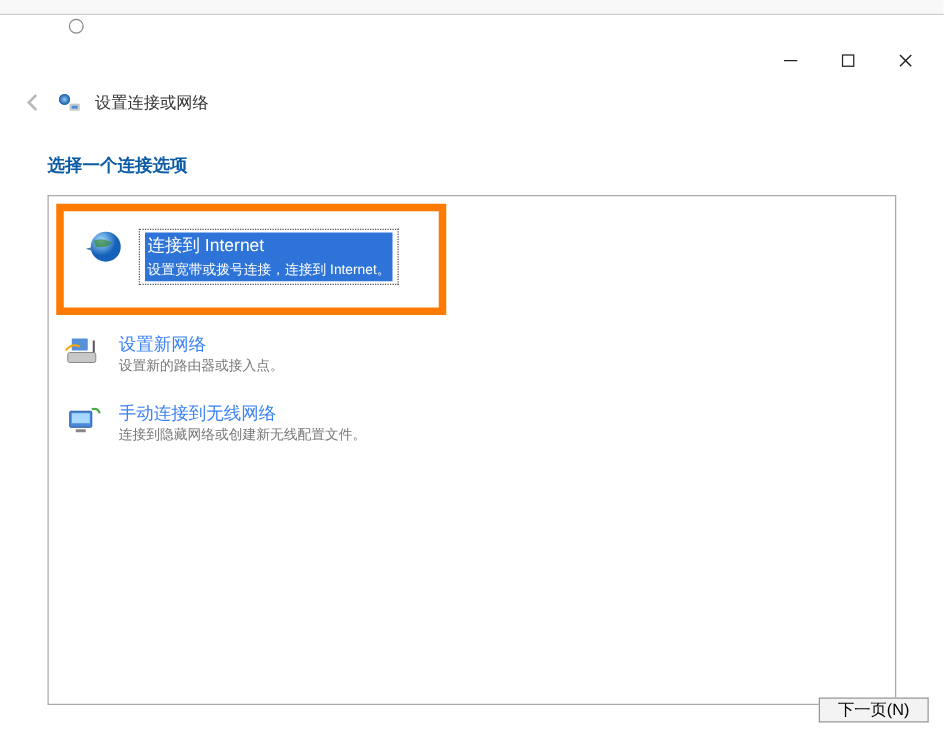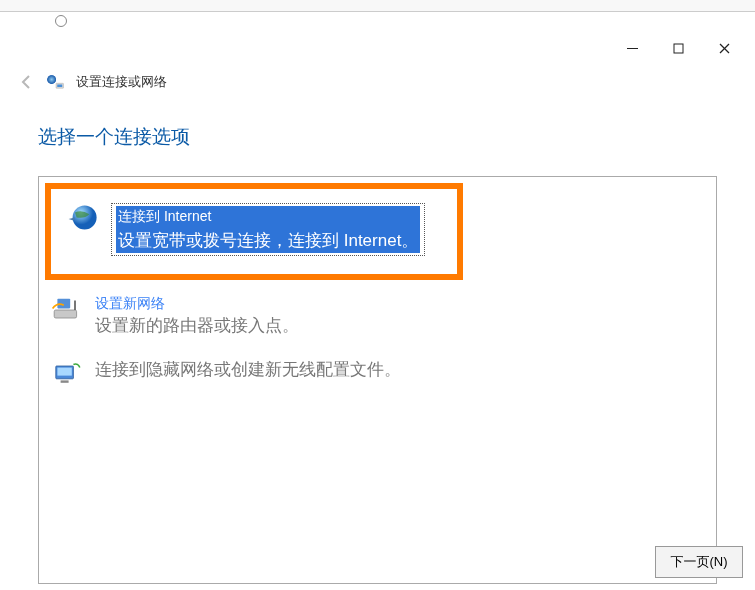--- a/index.html
+++ b/index.html
@@ -12,39 +12,39 @@
     .titlebar { height: 36px; display: flex; align-items: center; justify-content: flex-end; padding-right: 8px; gap: 0; }
     .tbtn { width: 46px; height: 32px; display:flex; align-items:center; justify-content:center; color:#222; }
     .tbtn svg { width:11px; height:11px; }
 
     .wizard-header { display:flex; align-items:center; gap:10px; padding: 6px 18px 0 18px; }
     .back-arrow { width:18px; height:18px; display:flex; align-items:center; justify-content:center; color:#999; }
     .hdr-icon { width:20px; height:20px; }
     .hdr-title { font-size:13px; color:#333; }
 
     .main { padding: 32px 38px 0 38px; }
-    .heading { font-size:19px; color:#0b5aa6; font-weight:400; margin-bottom: 26px; }
+    .heading { font-size:14px; color:#0b5aa6; font-weight:700; margin-bottom: 14px; }
 
     .list-box { border:1px solid #aaa; background:#fff; height:408px; padding: 0; position:relative; }
 
     .opt { display:flex; align-items:flex-start; gap:12px; padding:10px 12px 10px 12px; }
     .opt-icon { width:32px; height:32px; flex-shrink:0; }
     .opt-body { padding-top:0; }
     .opt-title { font-size:14px; color:#3b82f6; line-height:1.4; }
-    .opt-desc { font-size:17px; color:#777; line-height:1.4;text-align:right; }
+    .opt-desc { font-size:11px; color:#777; line-height:1.4;text-align:right; }
 
     .highlight-wrap { border:6px solid #ff7a00; padding:4px 20px 8px 4px; margin:6px 6px 4px 6px; display:inline-block; }
     .opt.selected { background:#fff; }
     .opt.selected .opt-title,
     .opt.selected .opt-desc { background:#2e74d8; color:#fff; display:inline; padding:1px 2px; }
     .opt.selected .sel-line { display:block; }
     .opt.selected .opt-body { border:1px dotted #555; padding:2px 4px; }
 
     .footer { position:absolute; bottom:12px; right:12px; display:flex; gap:8px; }
-    .btn { min-width:88px; height:32px; border:1px solid #999; background:#f3f3f3; font-size:13px; display:flex; align-items:center; justify-content:center; padding:0 14px; }
+    .btn { min-width:88px; height:20px; border:1px solid #999; background:#f3f3f3; font-size:13px; display:flex; align-items:center; justify-content:center; padding:0 14px; }
   </style>
 </head>
 <body>
 
 <div class="browser-top"></div>
 <div class="url-bar-row">
   <div class="url-circle"></div>
 </div>
 
 <div class="titlebar">
@@ -126,20 +126,21 @@
     </div>
 
     <div class="opt">
       <svg class="opt-icon" viewBox="0 0 40 40">
         <rect x="6" y="10" width="22" height="16" rx="1" fill="#4a88d8" stroke="#2a5a98"></rect>
         <rect x="8" y="12" width="18" height="10" fill="#a8d8ff"></rect>
         <rect x="12" y="28" width="10" height="3" fill="#888"></rect>
         <path d="M28 8 Q34 6 36 12" fill="none" stroke="#3aa83a" stroke-width="2"></path>
       </svg>
       <div class="opt-body">
+        <div class="opt-title">手动连接到无线网络</div>
         <div class="opt-desc">连接到隐藏网络或创建新无线配置文件。</div>
       </div>
     </div>
 
 
   </div>
 </div>
 
 <div class="footer">
   <div class="btn">下一页(N)</div>

